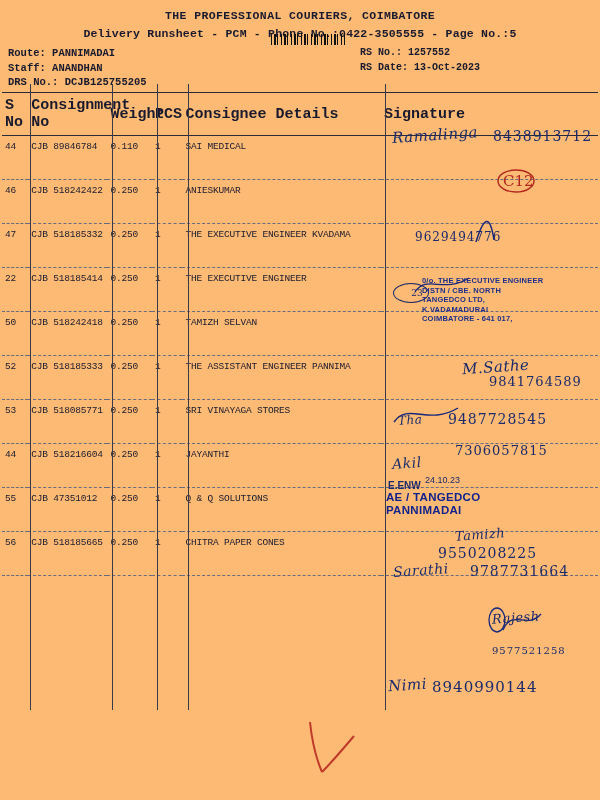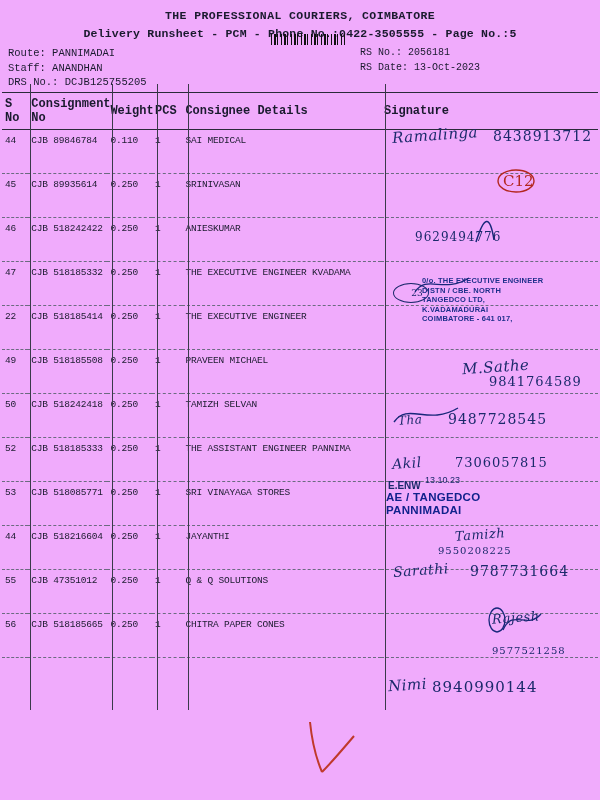--- a/index.html
+++ b/index.html
@@ -12,21 +12,21 @@
     background: #f2f0f5;
     font-family: "Liberation Mono", monospace;
     color: #1a1a2e;
     overflow: hidden;
     position: relative;
   }
   .page {
     position: absolute;
     left: 0; top: 0;
     width: 600px; height: 800px;
-    background: #f0abfc;
+    background: #fdba74;
   }
   
   .doc-title {
     text-align: center;
     font-family: "Liberation Mono", monospace;
     font-weight: bold;
     font-size: 11.5px;
     letter-spacing: 0.4px;
     padding-top: 9px;
   }
@@ -47,21 +47,21 @@
       repeating-linear-gradient(to right,
         #111 0 1px, transparent 1px 3px,
         #111 3px 5px, transparent 5px 6px,
         #111 6px 7px, transparent 7px 10px);
   }
   .meta {
     position: relative;
     margin: 6px 16px 0 0;
     height: 46px;
     font-size: 10.5px;
-    font-weight: normal;
+    font-weight: bold;
   }
   .meta-left {
     position: absolute;
     left: 8px; top: 0;
     line-height: 14.5px;
   }
   .meta-right {
     position: absolute;
     left: 360px; top: 0;
     line-height: 14.5px;
@@ -76,21 +76,21 @@
     width: 596px;
     margin: 0 2px;
     border-collapse: collapse;
     font-size: 10px;
     table-layout: fixed;
   }
   table.runsheet th {
     font-weight: bold;
     text-align: left;
     padding: 4px 3px;
-    font-size: 12px;
+    font-size: 15px;
     border-bottom: 1px solid #2a2a3a;
     vertical-align: middle;
   }
   table.runsheet td {
     padding: 5px 3px 5px 3px;
     vertical-align: top;
     border-bottom: 1px dashed #6b6b80;
     height: 33px;
     font-size: 9.5px;
     letter-spacing: -0.2px;
@@ -182,21 +182,21 @@
     <span>Delivery Runsheet - PCM - Phone No.:0422-3505555 - Page No.:5</span>
   </div>
 
   <div class="meta">
     <div class="meta-left">
       <div>Route: PANNIMADAI</div>
       <div>Staff: ANANDHAN</div>
       <div>DRS No.: DCJB125755205</div>
     </div>
     <div class="meta-right">
-      <div>RS No.: 2056181</div>
+      <div>RS No.: 1257552</div>
       <div>RS Date: 13-Oct-2023</div>
     </div>
   </div>
 
   <div class="rule"></div>
 
   <table class="runsheet">
     <colgroup>
       <col class="c-sno">
         <col class="c-cn">
@@ -218,28 +218,20 @@
     <tbody>
       <tr>
         <td>44</td>
         <td>CJB 89846784</td>
         <td>0.110</td>
         <td>1</td>
         <td>SAI MEDICAL</td>
         <td></td>
       </tr>
       <tr>
-        <td>45</td>
-        <td>CJB 89935614</td>
-        <td>0.250</td>
-        <td>1</td>
-        <td>SRINIVASAN</td>
-        <td></td>
-      </tr>
-      <tr>
         <td>46</td>
         <td>CJB 518242422</td>
         <td>0.250</td>
         <td>1</td>
         <td>ANIESKUMAR</td>
         <td></td>
       </tr>
       <tr>
         <td>47</td>
         <td>CJB 518185332</td>
@@ -247,28 +239,20 @@
         <td>1</td>
         <td>THE EXECUTIVE ENGINEER KVADAMA</td>
         <td></td>
       </tr>
       <tr>
         <td>22</td>
         <td>CJB 518185414</td>
         <td>0.250</td>
         <td>1</td>
         <td>THE EXECUTIVE ENGINEER</td>
-        <td></td>
-      </tr>
-      <tr>
-        <td>49</td>
-        <td>CJB 518185508</td>
-        <td>0.250</td>
-        <td>1</td>
-        <td>PRAVEEN MICHAEL</td>
         <td></td>
       </tr>
       <tr>
         <td>50</td>
         <td>CJB 518242418</td>
         <td>0.250</td>
         <td>1</td>
         <td>TAMIZH SELVAN</td>
         <td></td>
       </tr>
@@ -356,31 +340,31 @@
     <div class="hand cursive" style="left:462px; top:358px; font-size:15px;">M.Sathe</div>
     <div class="hand num" style="left:489px; top:374px; font-size:13px;">9841764589</div>
 
     <svg class="scribble" style="left:392px; top:400px;" width="70" height="28">
       <path d="M2 22 C16 2, 36 26, 66 8" fill="none" stroke="#17277a" stroke-width="1.4"></path>
     </svg>
     <div class="hand cursive" style="left:398px; top:413px; font-size:12px;">Tha</div>
     <div class="hand num" style="left:448px; top:411px; font-size:14px;">9487728545</div>
 
     <div class="hand cursive" style="left:392px; top:455px; font-size:14px;">Akil</div>
-    <div class="hand num" style="left:455px; top:455px; font-size:13px;">7306057815</div>
+    <div class="hand num" style="left:455px; top:443px; font-size:13px;">7306057815</div>
 
     <div class="hand" style="left:388px; top:480px; font-size:10px; font-family:'Liberation Sans',sans-serif; font-weight:bold;">E.ENW</div>
-    <div class="hand" style="left:425px; top:475px; font-size:9px; font-family:'Liberation Sans',sans-serif;">13.10.23</div>
+    <div class="hand" style="left:425px; top:475px; font-size:9px; font-family:'Liberation Sans',sans-serif;">24.10.23</div>
     <div class="stamp-big" style="left:386px; top:491px;">
       <div>AE / TANGEDCO</div>
       <div>PANNIMADAI</div>
     </div>
 
     <div class="hand cursive" style="left:455px; top:527px; font-size:13px;">Tamizh</div>
-    <div class="hand num" style="left:438px; top:545px; font-size:10px;">9550208225</div>
+    <div class="hand num" style="left:438px; top:545px; font-size:14px;">9550208225</div>
 
     <div class="hand cursive" style="left:393px; top:562px; font-size:14px;">Sarathi</div>
     <div class="hand num" style="left:470px; top:563px; font-size:14px;">9787731664</div>
 
     <svg class="scribble" style="left:487px; top:604px;" width="56" height="30">
       <ellipse cx="10" cy="16" rx="8" ry="12" fill="none" stroke="#17277a" stroke-width="1.3"></ellipse>
       <path d="M16 26 C26 4, 40 26, 54 10" fill="none" stroke="#17277a" stroke-width="1.3"></path>
     </svg>
     <div class="hand cursive" style="left:492px; top:610px; font-size:13px;">Rajesh</div>
     <div class="hand num" style="left:492px; top:645px; font-size:10px;">9577521258</div>

